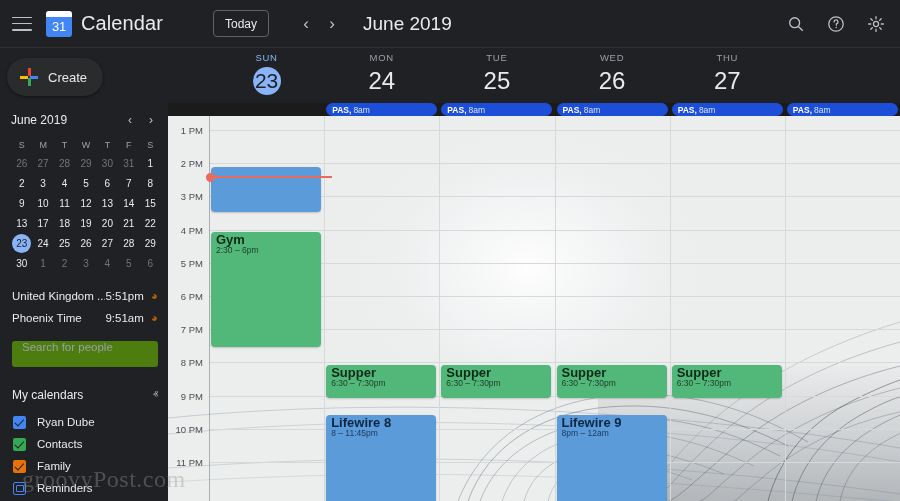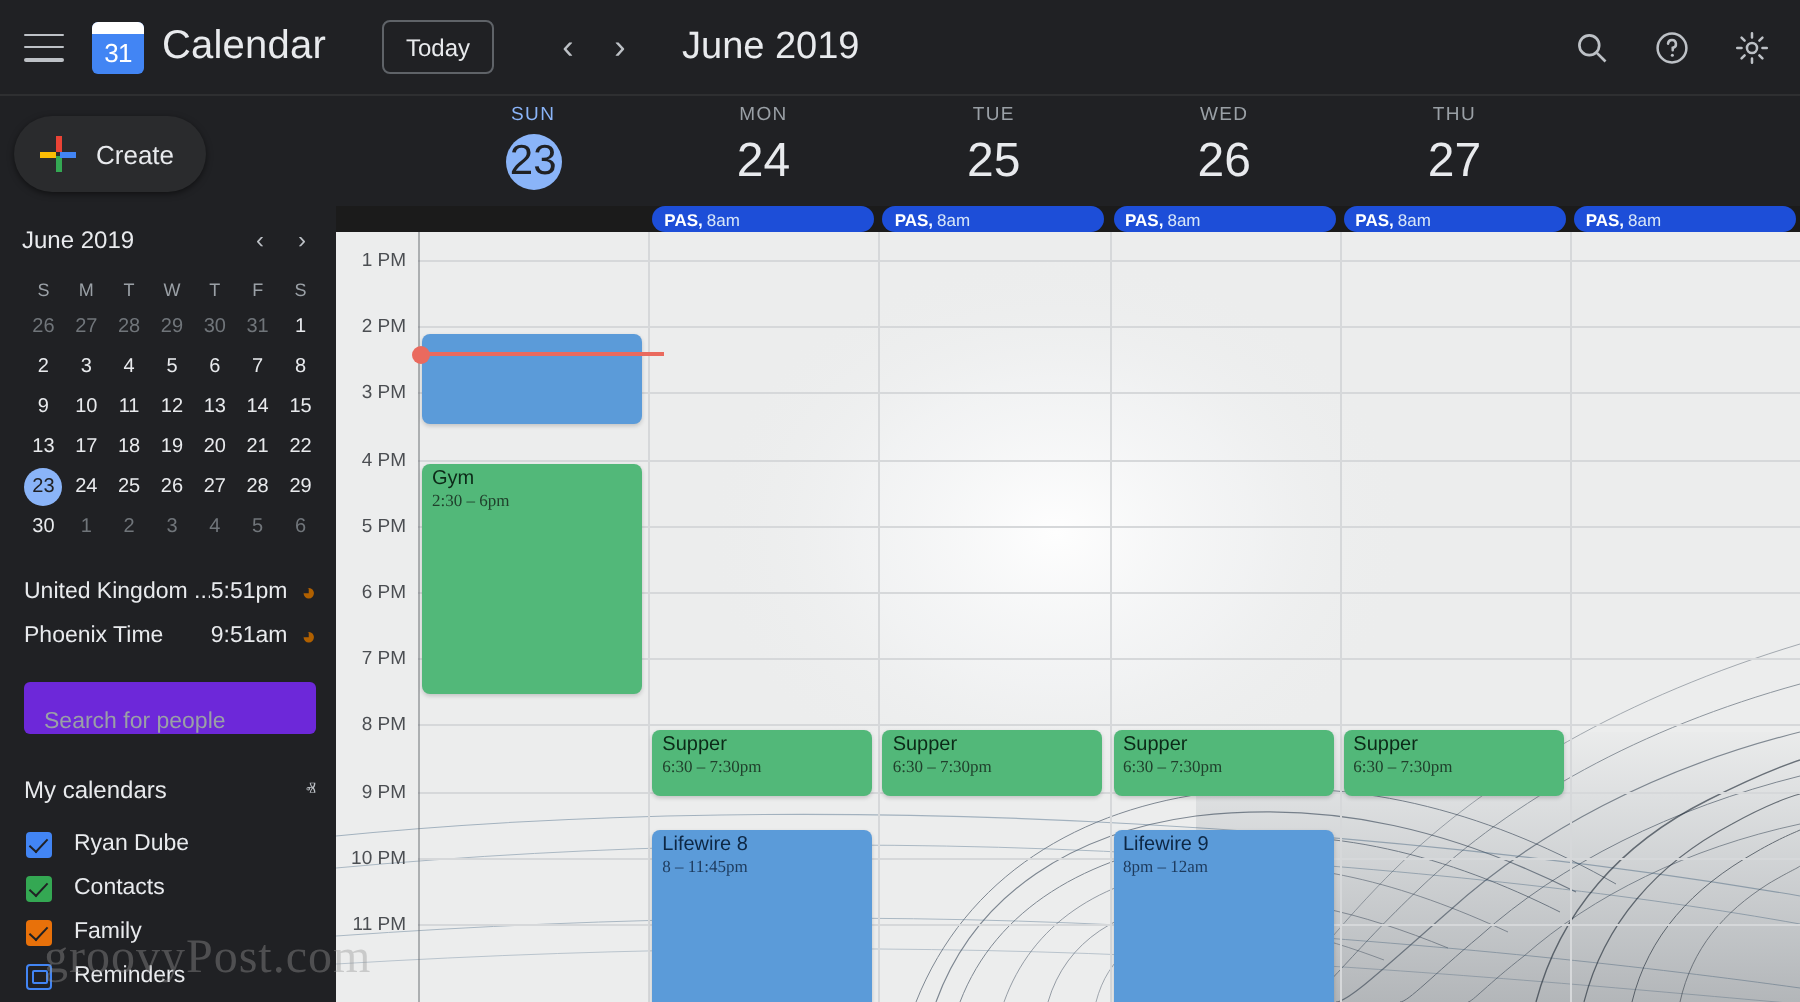--- a/index.html
+++ b/index.html
@@ -38,21 +38,21 @@
   }
   .cal-icon .num {
     font-size: 13px; color: #ffffff; font-weight: 400;
     line-height: 1; padding-bottom: 4px; letter-spacing: -0.3px;
   }
   .brand {
     margin-left: 9px; font-size: 20px; color: #e8eaed; font-weight: 400;
     letter-spacing: 0.1px;
   }
   .today-btn {
-    margin-left: 28px; height: 27px; padding: 0 11px;
+    margin-left: 50px; height: 27px; padding: 0 11px;
     border: 1px solid #5f6368; border-radius: 4px;
     background: transparent; color: #e8eaed; font-size: 12px;
     font-family: "Liberation Sans", sans-serif;
     display: flex; align-items: center; cursor: pointer;
   }
   .navarrow {
     width: 26px; height: 26px; color: #bdc1c6; font-size: 17px;
     display: flex; align-items: center; justify-content: center;
     cursor: pointer; border-radius: 50%;
   }
@@ -108,22 +108,22 @@
   .tz-row {
     display: flex; align-items: center; height: 22px;
     margin: 0 10px 0 12px; font-size: 11.5px; color: #e8eaed; justify-content: flex-end;
   }
   #tz-block { margin-top: 12px; }
   .tz-name { flex: 1; white-space: nowrap; overflow: hidden; }
   .tz-time { color: #e8eaed; margin-right: 7px; }
   .tz-glyph { color: #b06000; font-size: 12px; line-height: 1; }
 
   .people-search {
-    margin: 12px 10px 0 12px; height: 26px; background: #6d28d9;
-    border-radius: 3px; display: flex; align-items: flex-end; cursor: text;
+    margin: 12px 10px 0 12px; height: 26px; background: #4d7c0f;
+    border-radius: 3px; display: flex; align-items: flex-start; cursor: text;
   }
   .people-search input {
     width: 100%; border: 0; outline: 0; background: transparent;
     color: #e8eaed; font-size: 11.5px; padding: 0 10px;
     font-family: "Liberation Sans", sans-serif;
   }
   .people-search input::placeholder { color: #9aa0a6; }
 
   .mycal-head {
     display: flex; align-items: center; margin: 18px 10px 0 12px;
@@ -182,22 +182,22 @@
   }
   .hline { position: absolute; left: 41px; width: 691px; height: 1px; background: #d6d8da; }
   .vline { position: absolute; top: 0; width: 1px; height: 385px; background: #d6d8da; }
   .vline.gut { background: #5f6368; opacity: .45; }
 
   .event {
     position: absolute; border-radius: 4px; overflow: hidden;
     padding: 3px 0 0 5px; cursor: pointer;
     box-shadow: 0 1px 2px rgba(0,0,0,.18);
   }
-  .ev-title { font-size: 10px; font-weight: 400; line-height: 10px; color: #0c2a18; white-space: nowrap; }
-  .ev-time  { font-size: 8.5px; line-height: 11px; color: #20402c; white-space: nowrap; font-family: Liberation Serif, serif; }
+  .ev-title { font-size: 13px; font-weight: 700; line-height: 10px; color: #0c2a18; white-space: nowrap; }
+  .ev-time  { font-size: 8.5px; line-height: 11px; color: #20402c; white-space: nowrap; }
   .event.blue .ev-title { color: #0d2744; }
   .event.blue .ev-time  { color: #1b3category; }
   .event.blue .ev-time  { color: #1d3a5c; }
 
   #nowline { position: absolute; left: 41px; height: 2px; background: #ea6a5e; }
   #nowdot {
     position: absolute; width: 9px; height: 9px; border-radius: 50%;
     background: #ea6a5e;
   }
 

